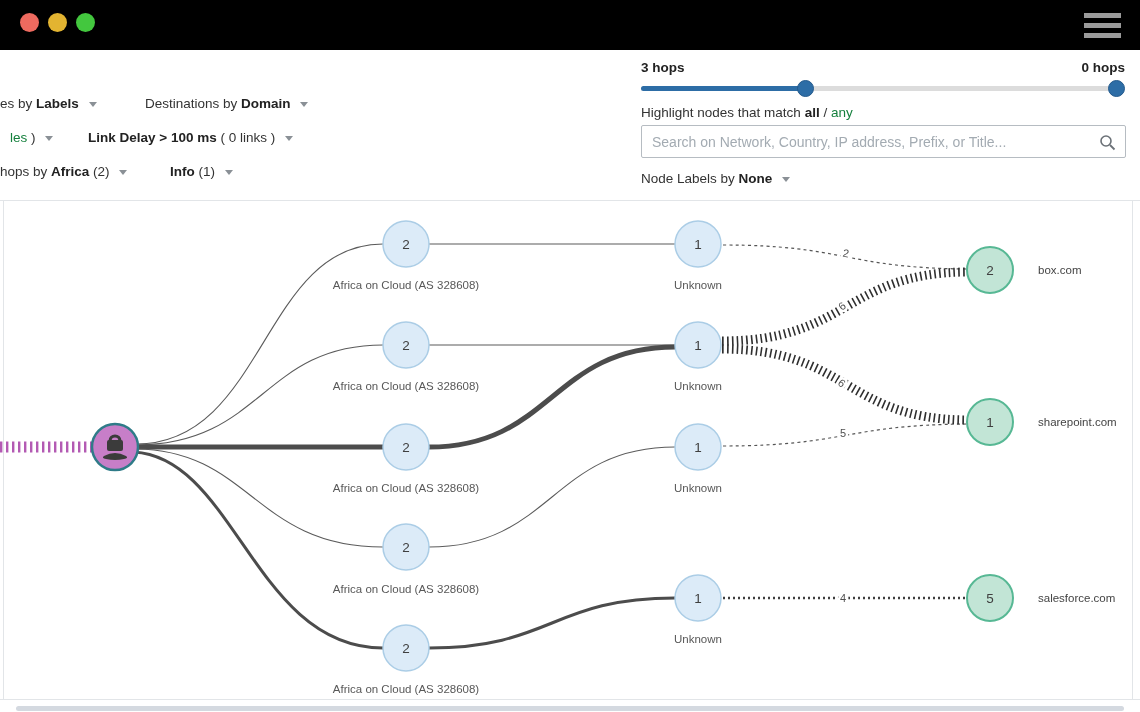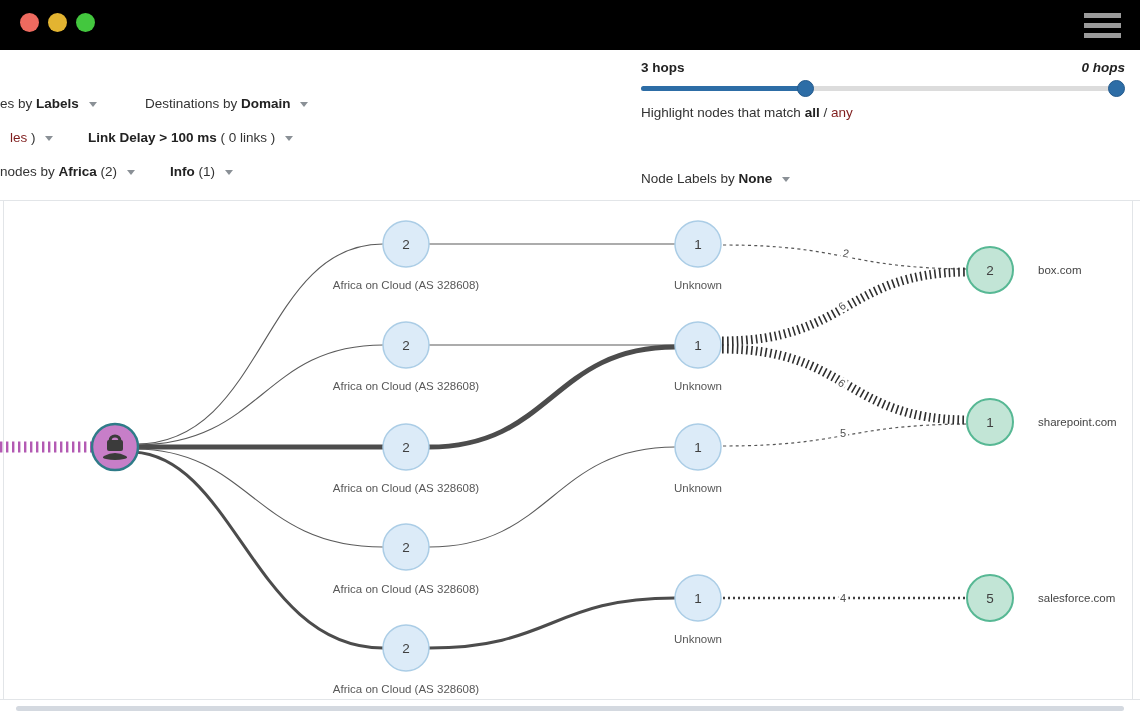--- a/index.html
+++ b/index.html
@@ -15,21 +15,21 @@
   .tl.green  { left:76px; background:#43c73e; }
   .hamburger { position:absolute; right:19px; top:13px; width:37px; height:25px; cursor:pointer; }
   .hamburger span { position:absolute; left:0; width:37px; height:5px; background:#9b9b9b; }
   .hamburger span:nth-child(1){ top:0; }
   .hamburger span:nth-child(2){ top:10px; }
   .hamburger span:nth-child(3){ top:20px; }
 
   
   .ctl { position:absolute; font-size:13.5px; color:#333; white-space:nowrap; }
   .b { font-weight:bold; color:#222; }
-  .lnk { color:#7f1d1d; }
+  .lnk { color:#15803d; }
   .caret { display:inline-block; width:0; height:0; border-left:4.5px solid transparent;
            border-right:4.5px solid transparent; border-top:5px solid #8a9096;
            margin-left:6px; vertical-align:middle; }
 
   
   .hops-label { position:absolute; font-size:13.5px; font-weight:bold; color:#222; }
   .slider-track { position:absolute; left:641px; top:86px; width:478px; height:5px;
                   background:#dcdcdc; border-radius:3px; }
   .slider-fill { position:absolute; left:0; top:0; height:5px; width:164px;
                  background:#2d6da6; border-radius:3px; }
@@ -101,46 +101,53 @@
     <span>)</span>
     <span class="caret"></span>
   </div>
   <div class="ctl" style="left:88px; top:130px;">
     <span class="b">Link Delay &gt; 100 ms</span>
     <span>( 0 links )</span>
     <span class="caret"></span>
   </div>
 
   <div class="ctl" style="left:0; top:164px;">
-    <span>nodes by</span>
+    <span>hops by</span>
     <span class="b">Africa</span>
     <span>(2)</span>
     <span class="caret"></span>
   </div>
   <div class="ctl" style="left:170px; top:164px;">
     <span class="b">Info</span>
     <span>(1)</span>
     <span class="caret"></span>
   </div>
 
   <div class="hops-label" style="left:641px; top:60px;">3 hops</div>
-  <div class="hops-label" style="right:15px; top:60px;font-style:italic;">0 hops</div>
+  <div class="hops-label" style="right:15px; top:60px;">0 hops</div>
   <div class="slider-track">
     <div class="slider-fill"></div>
     <div class="slider-handle h1"></div>
     <div class="slider-handle h2"></div>
   </div>
 
   <div class="ctl" style="left:641px; top:105px;">
     <span>Highlight nodes that match</span>
     <span class="b">all</span>
     <span>/</span>
     <span class="lnk">any</span>
   </div>
 
+  <div class="search-box">
+    <input type="text" placeholder="Search on Network, Country, IP address, Prefix, or Title..." style="">
+    <svg class="search-icon" viewBox="0 0 17 17">
+      <circle cx="7" cy="7" r="5" fill="none" stroke="#6b7177" stroke-width="1.6"></circle>
+      <line x1="11" y1="11" x2="15.5" y2="15.5" stroke="#6b7177" stroke-width="1.8"></line>
+    </svg>
+  </div>
 
   <div class="ctl" style="left:641px; top:171px;">
     <span>Node Labels by</span>
     <span class="b">None</span>
     <span class="caret"></span>
   </div>
 
   <div class="hline" style="left:0; top:200px; width:1140px;"></div>
   <div class="hline" style="left:0; top:699px; width:1140px;"></div>
   <div class="vline" style="left:3px; top:200px; height:500px;"></div>

